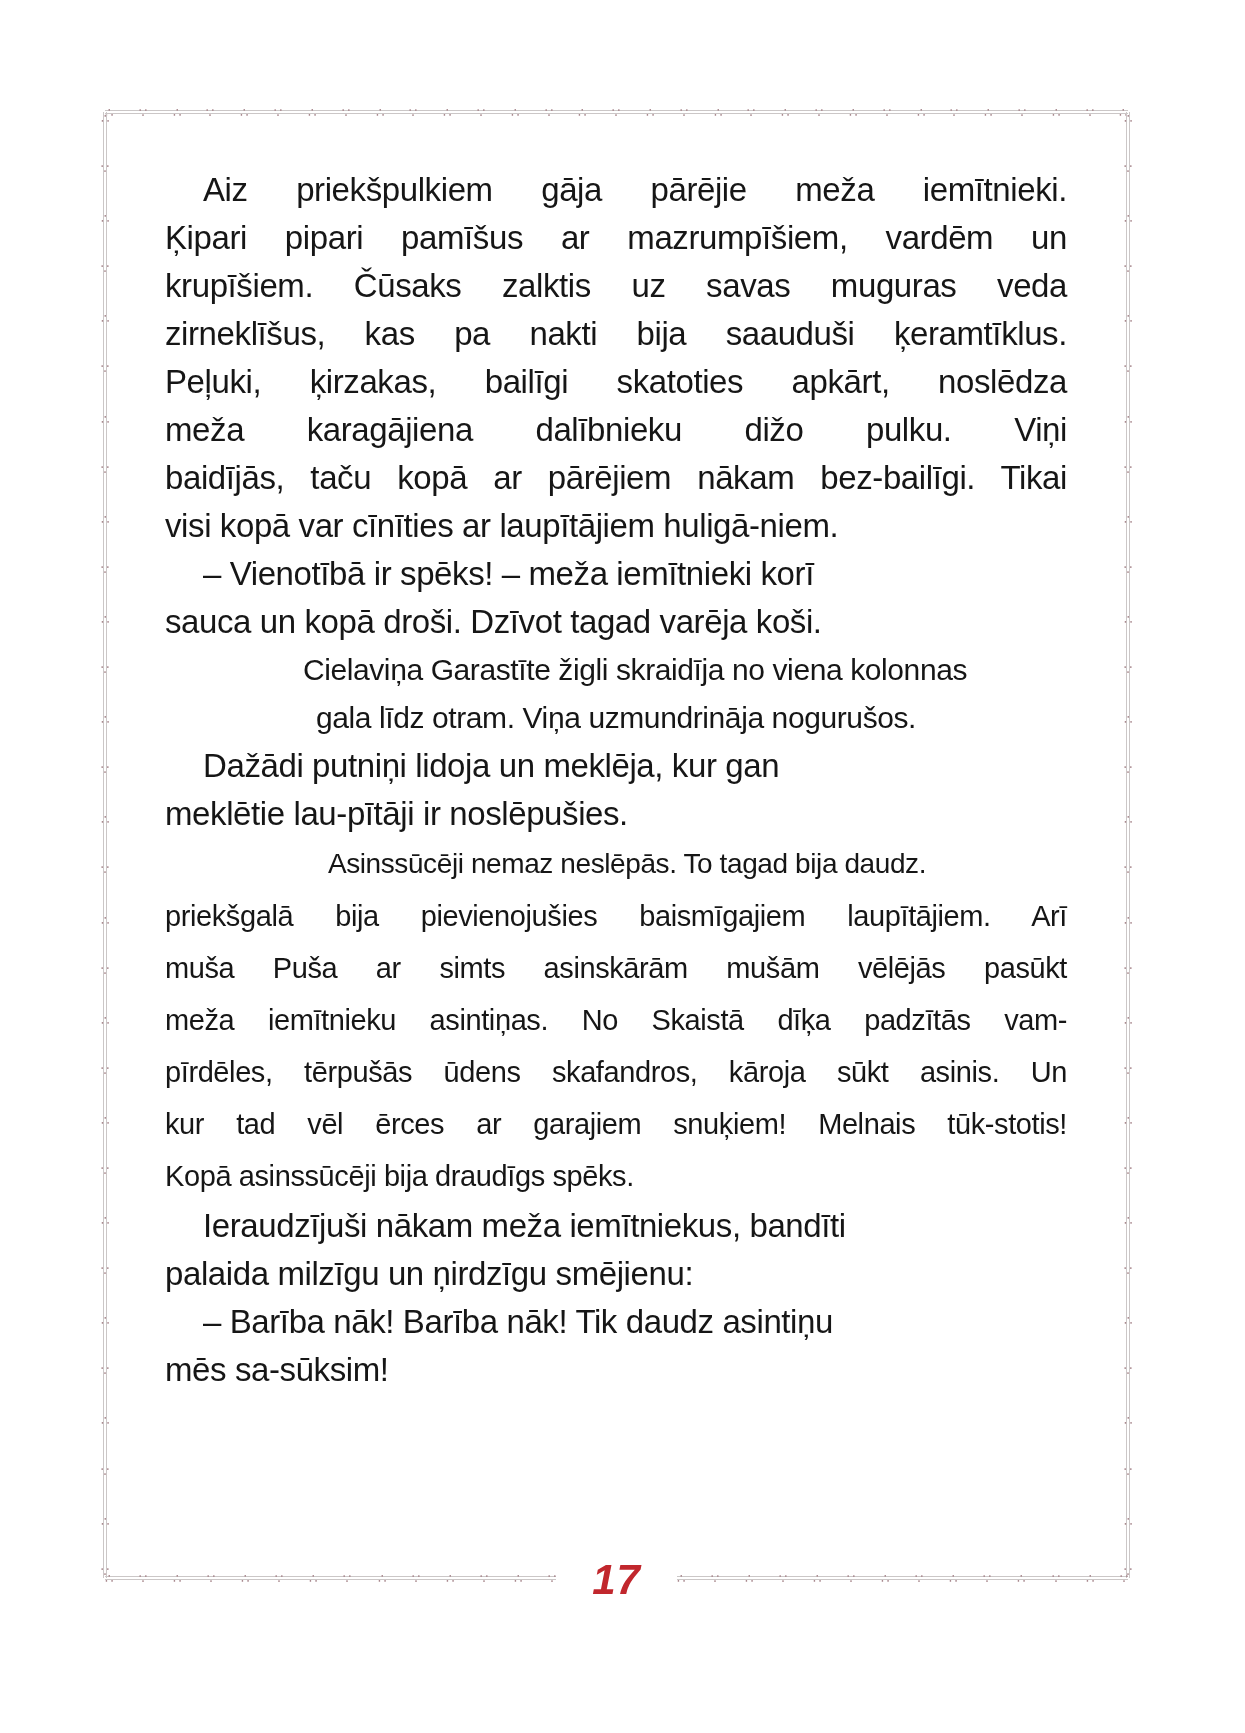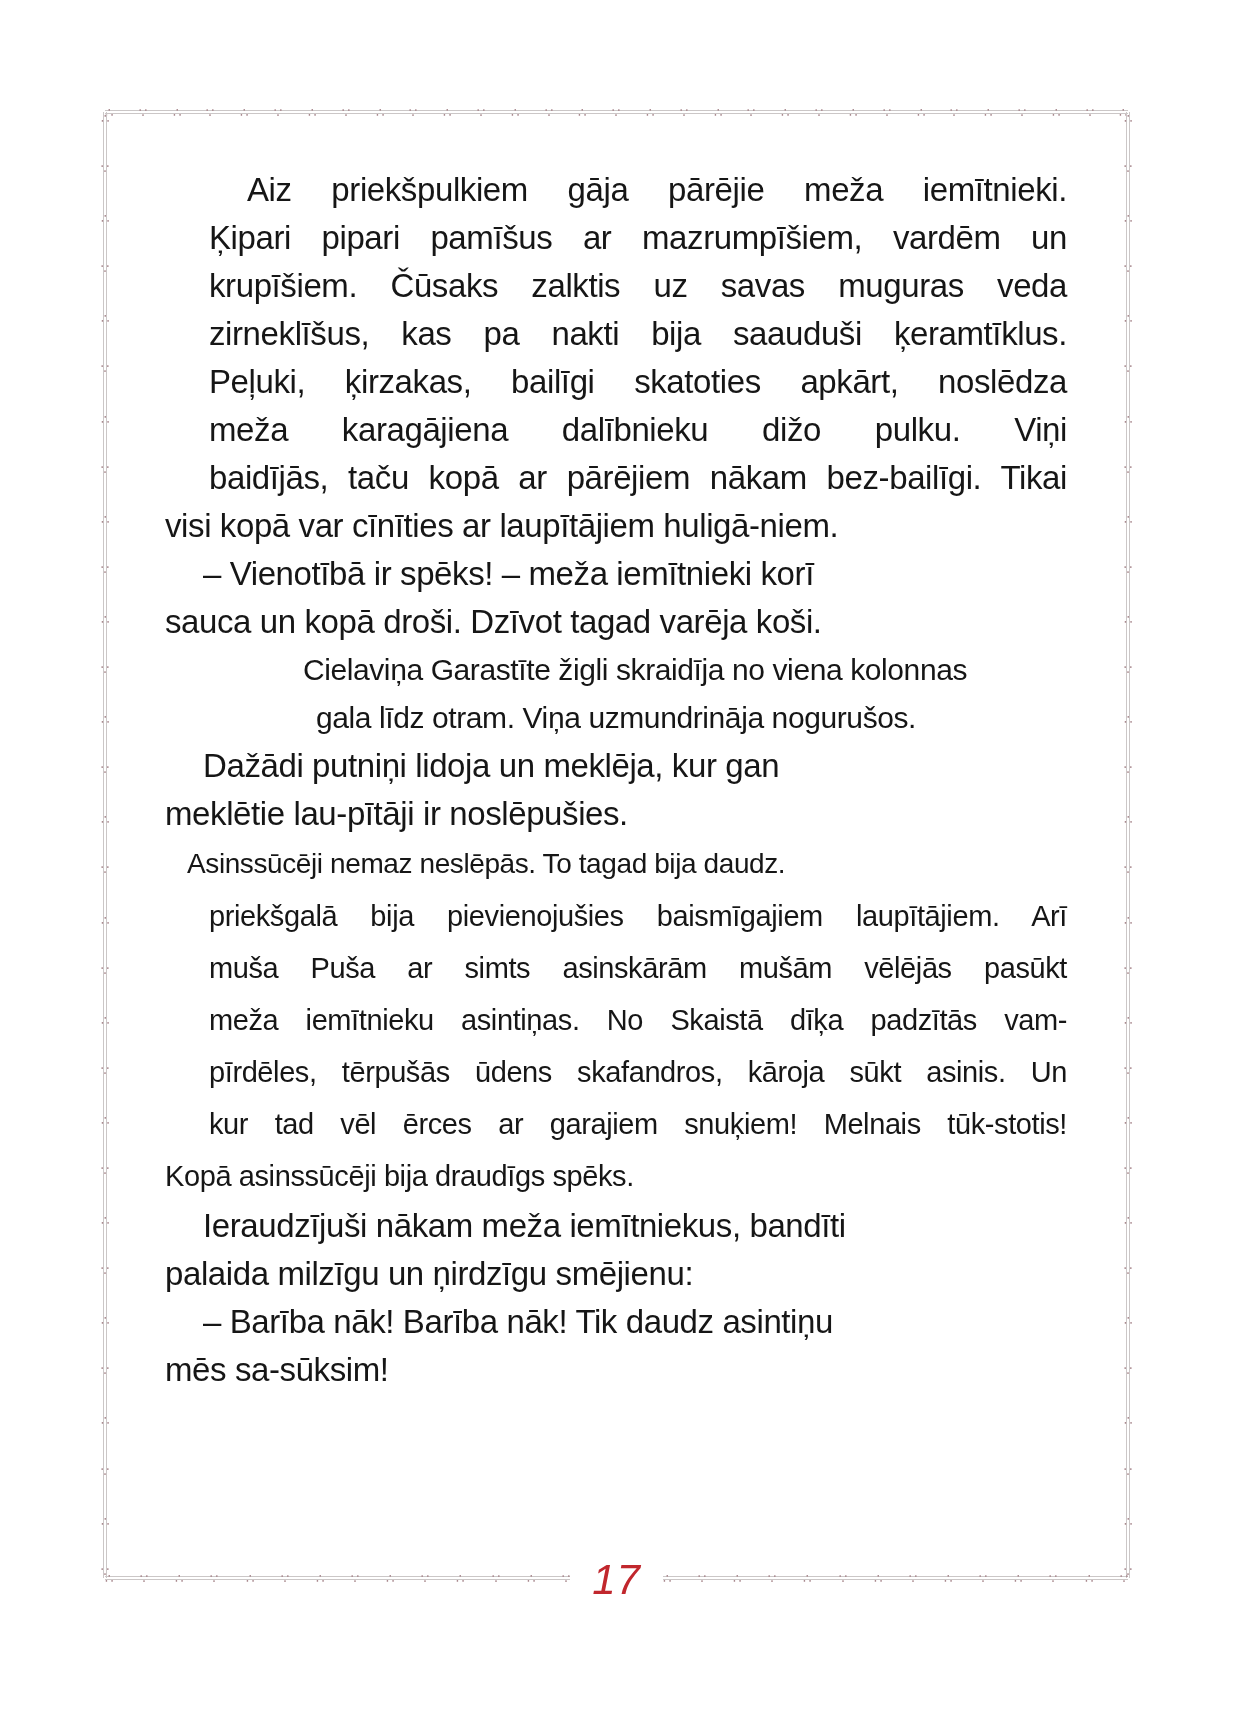--- a/index.html
+++ b/index.html
@@ -40,46 +40,46 @@
     color: var(--motif-color);
     transform: rotate(0.001deg); 
   }
   .motif:nth-child(even) { transform: rotate(180deg); }
 
   .bottom-seg { position: relative; flex: 1 1 0; height: 14px; }
   .bottom-seg .rule { left: 0; right: 0; top: 5px; border-top: 4px double var(--line-color); }
 
   .page-number {
     flex: 0 0 auto;
-    margin: 0 22px;
+    margin: 0 36px;
     transform: translateY(2px);
     font-size: 42px;
-    font-weight: normal;
+    font-weight: bold;
     font-style: italic;
     color: var(--number-color);
     letter-spacing: 1px;
   }
 
   
   .text-block {
     position: absolute;
     left: 165px; top: 166px;
     width: 902px;
     color: var(--text-color);
     letter-spacing: -0.4px;
   }
   .para { margin: 0; }
   .line { white-space: nowrap; }
-  .line.just { text-align: justify; text-align-last: justify; text-justify: inter-word; margin-left: 44px; }
+  .line.just { text-align: justify; text-align-last: justify; text-justify: inter-word; }
   .para.lg { font-size: 33px; line-height: 48px; }
   .para.ml { font-size: 30px; line-height: 48px; text-align: center; }
   .para.md { font-size: 29px; line-height: 52px; }
   .para.sm { font-size: 28px; line-height: 52px; }
   .para.lg .line.first, .para.ml .line.first { padding-left: 38px; }
-  .para.md .line.first, .para.sm .line.first { padding-left: 22px; }
+  .para.md .line.first, .para.sm .line.first { padding-left: 22px; text-align: center; }
 </style>
 </head>
 <body>
 
 <div class="page" style="--text-color: #161616; --number-color: #c1272d; --motif-color: #a98a8f; --line-color: #cbc7c7;">
 
   <div class="frame">
     <div class="edge edge-top">
       <div class="rule"></div>
       <div class="motif-row">

